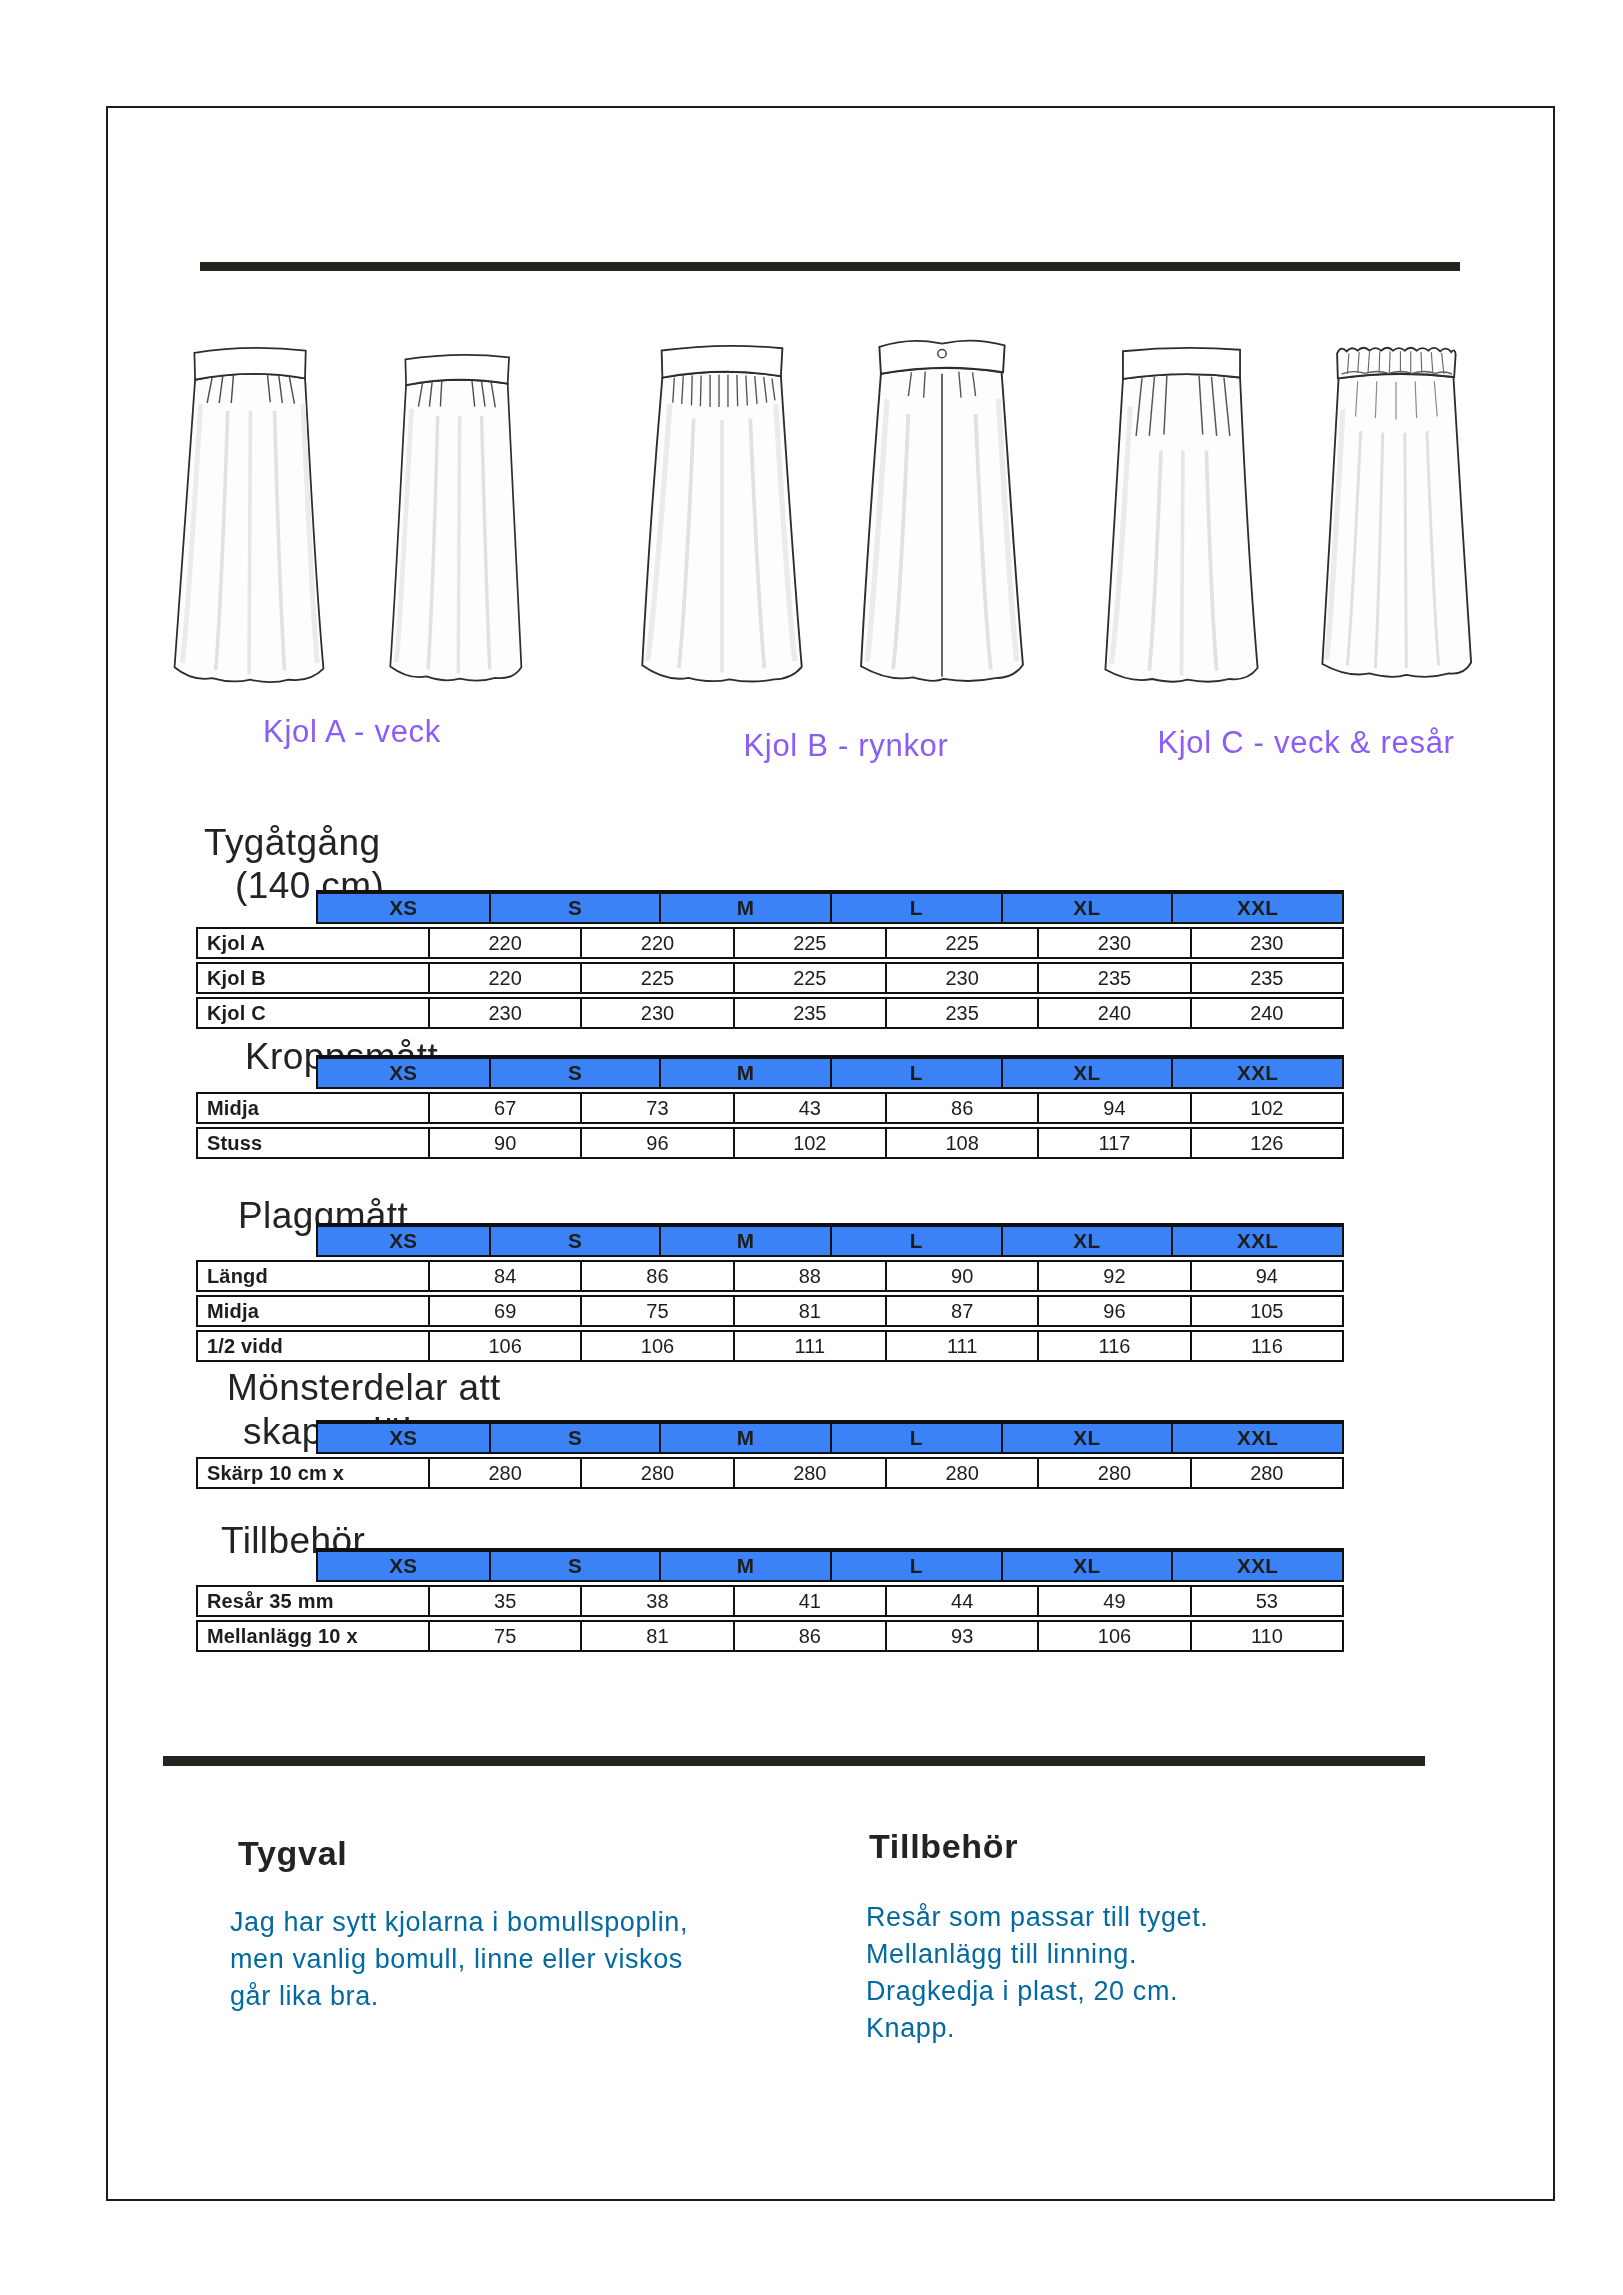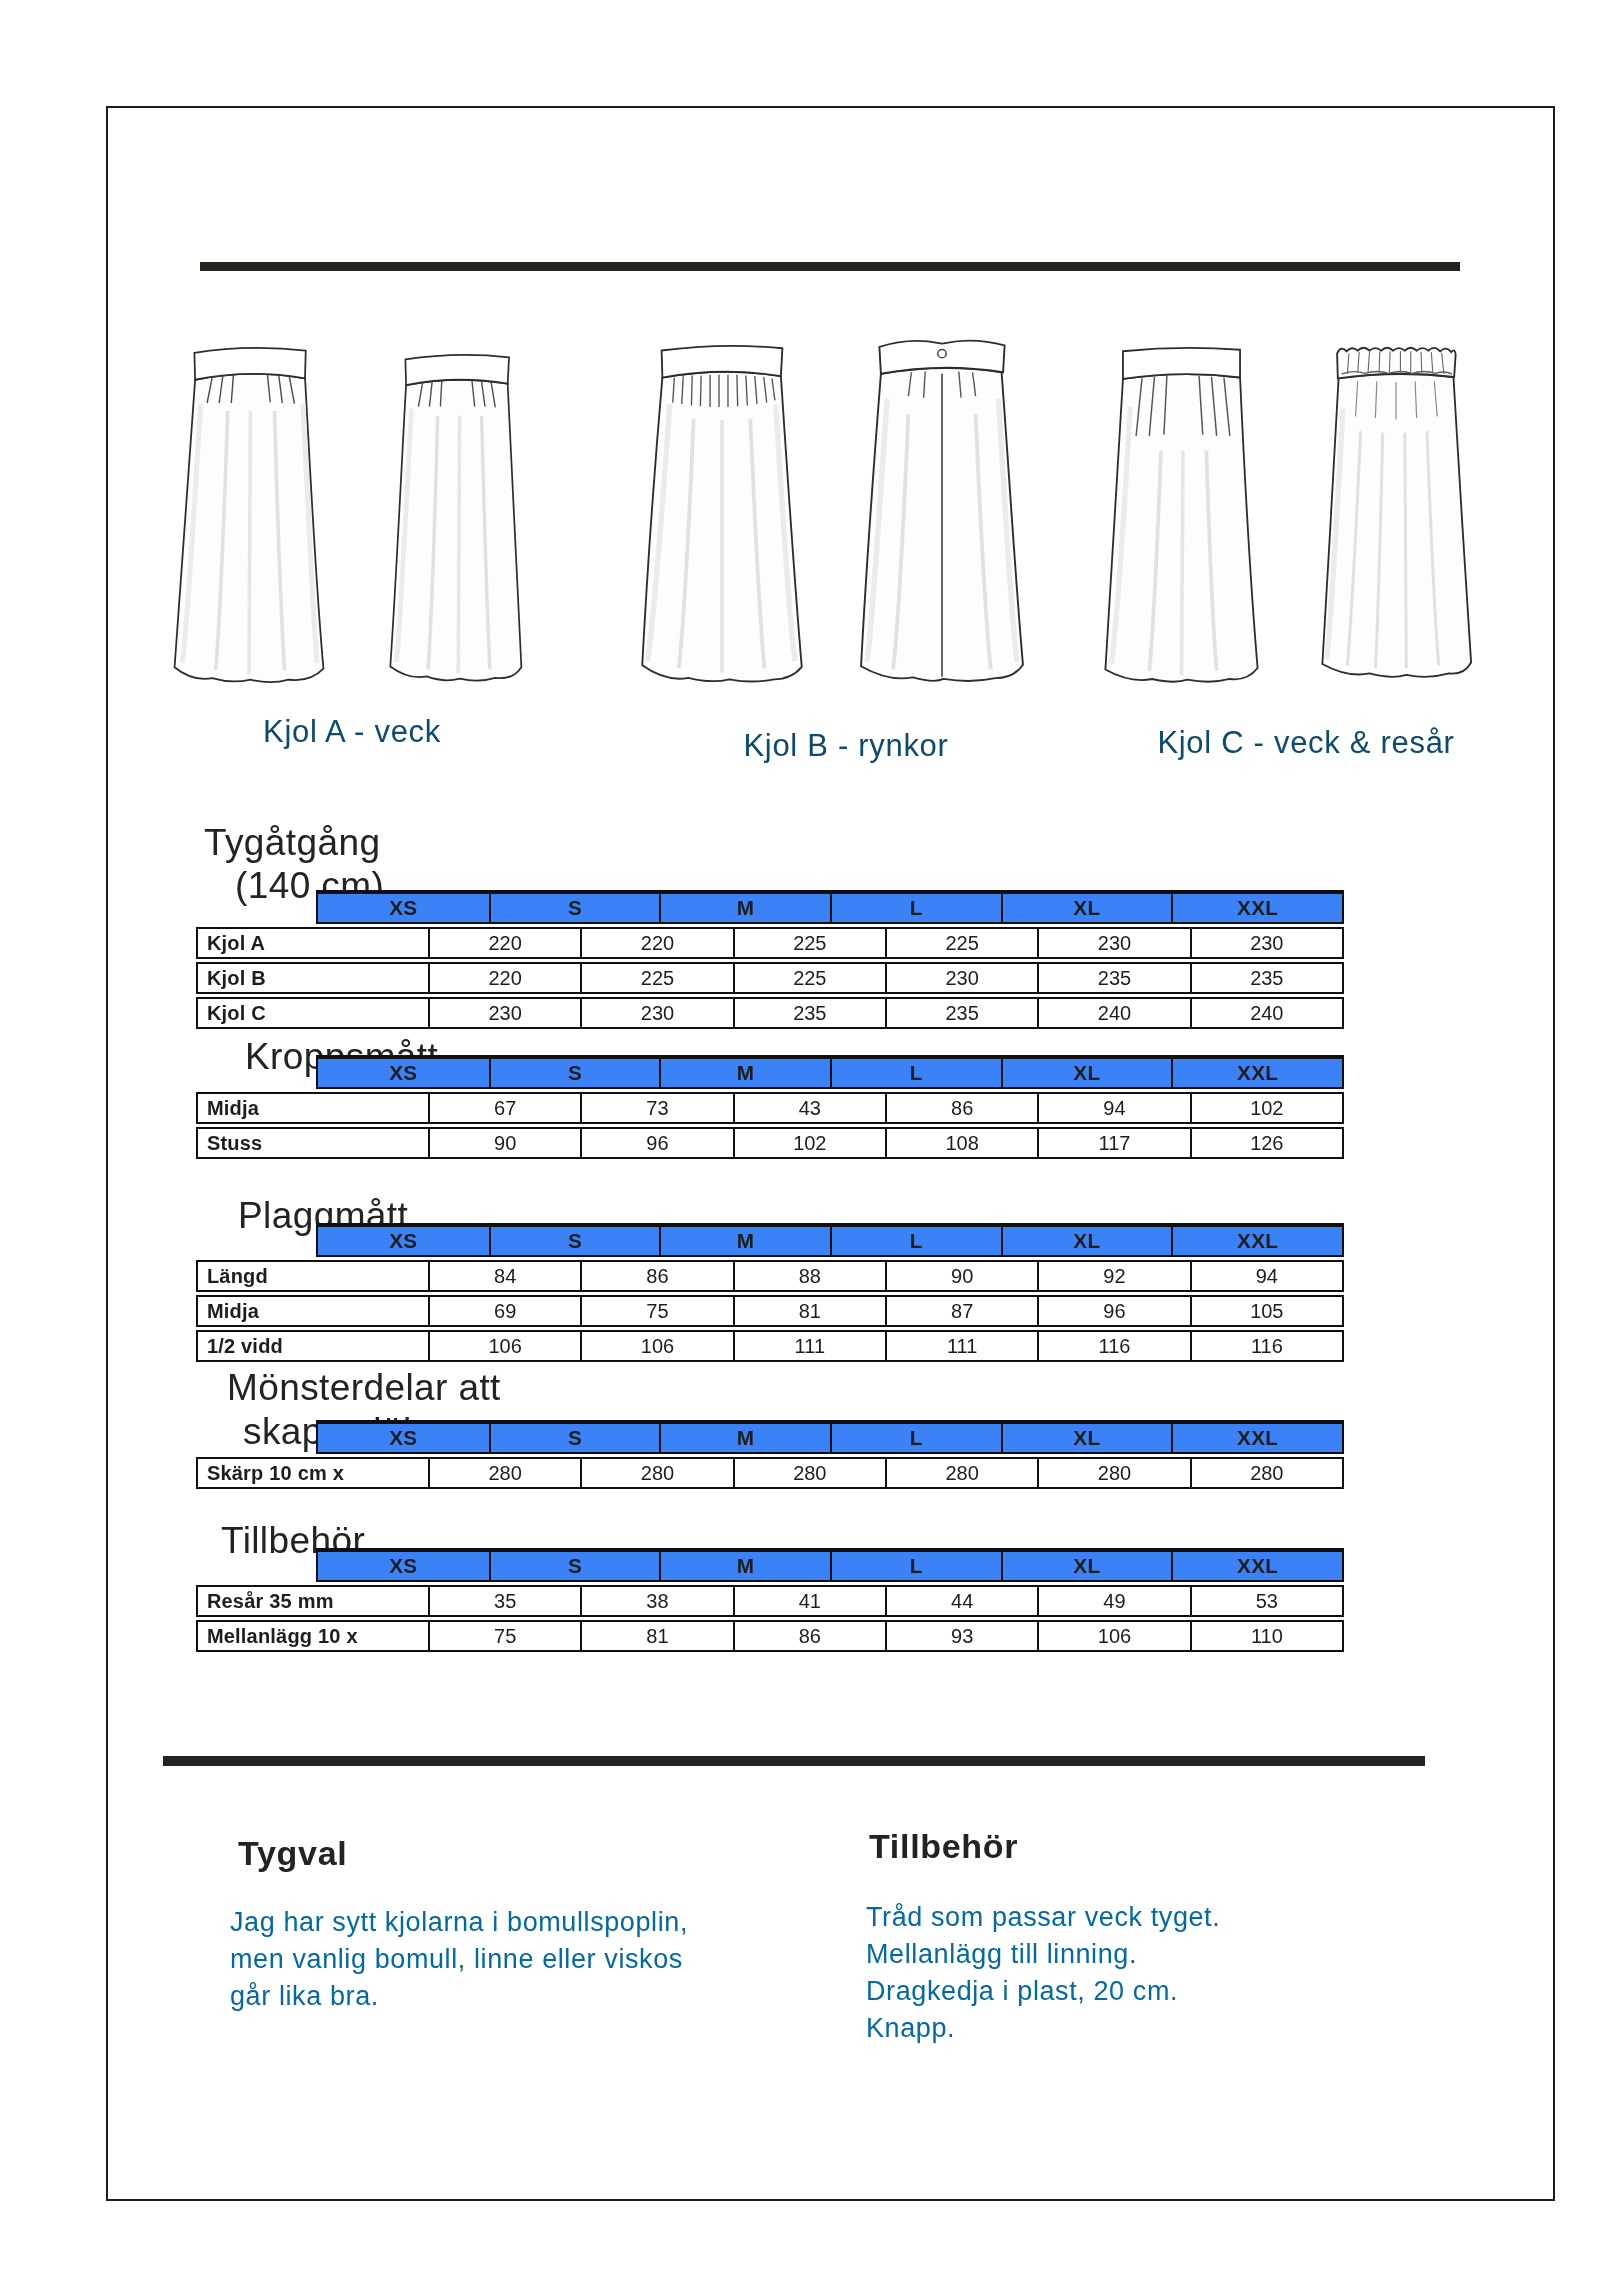--- a/index.html
+++ b/index.html
@@ -14,21 +14,21 @@
   }
   .rule{position:absolute;background:#24241f;}
   #rule-top{left:200px;top:262px;width:1260px;height:8.9px;}
   #rule-bottom{left:163px;top:1756px;width:1262px;height:9.6px;}
 
   .skirt{position:absolute;}
   .skirt svg{display:block;width:100%;height:100%;}
 
   .caption{
     position:absolute;transform:translateX(-50%);
-    font-size:31px;letter-spacing:0.7px;white-space:nowrap;color:#0c4a6e;
+    font-size:31px;letter-spacing:0.7px;white-space:nowrap;color:#8b5cf6;
   }
 
   .table-heading-line{
     position:absolute;font-size:37px;letter-spacing:0.4px;white-space:nowrap;color:#232323;
   }
 
   .size-table{position:absolute;left:196px;width:1148px;}
   .size-header{
     margin-left:120px;display:grid;grid-template-columns:repeat(6,1fr);
     height:34px;border:2.2px solid #101010;border-top-width:4.4px;box-sizing:border-box;background:#3b82f6;
@@ -373,18 +373,18 @@
 
 <div class="footer-heading" style="left:238px;top:1834px;">Tygval</div>
 <div class="footer-lines" style="left:230px;top:1904px;" id="footer-left-lines">
     <div>Jag har sytt kjolarna i bomullspoplin,</div>
     <div>men vanlig bomull, linne eller viskos</div>
     <div>går lika bra.</div>
   </div>
 
 <div class="footer-heading" style="left:869px;top:1827px;">Tillbehör</div>
 <div class="footer-lines" style="left:866px;top:1899px;" id="footer-right-lines">
-    <div>Tråd som passar veck tyget.</div>
+    <div>Resår som passar till tyget.</div>
     <div>Mellanlägg till linning.</div>
     <div>Dragkedja i plast, 20 cm.</div>
     <div>Knapp.</div>
   </div>
 
 
 </body></html>

